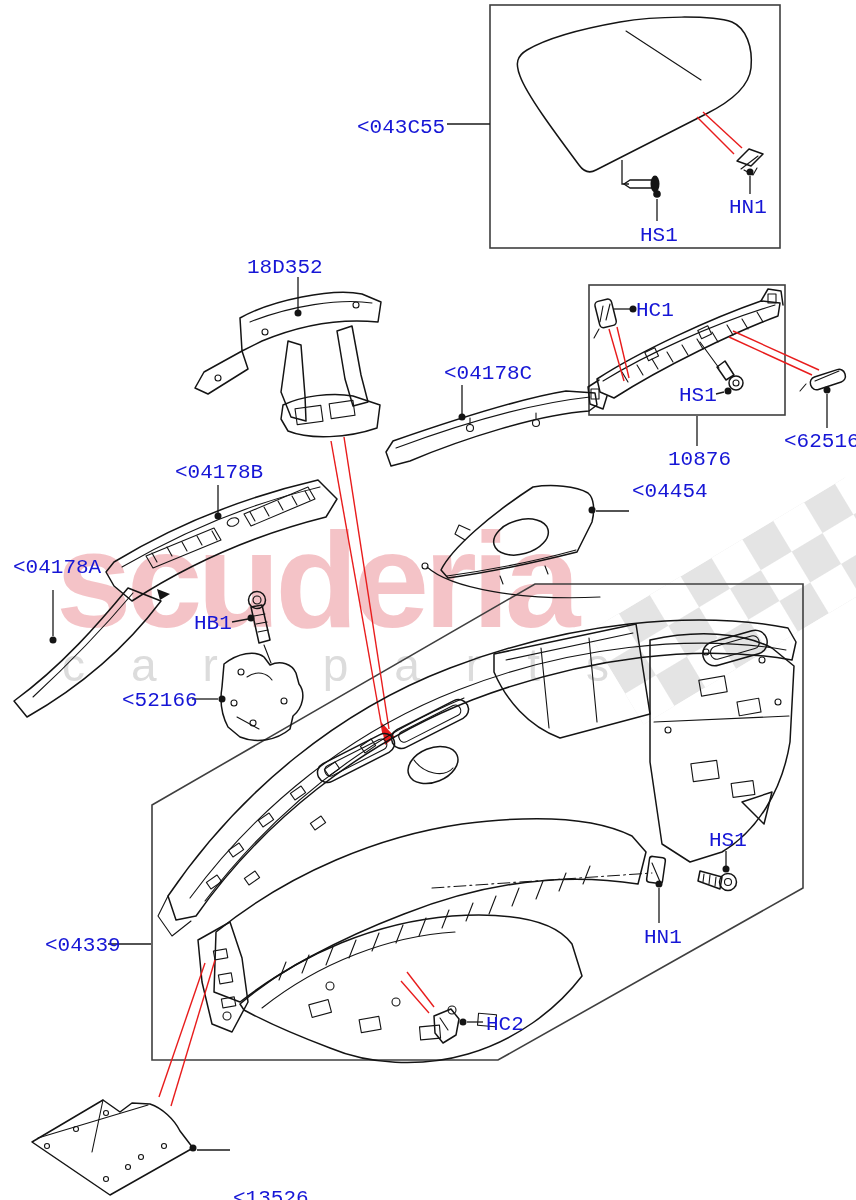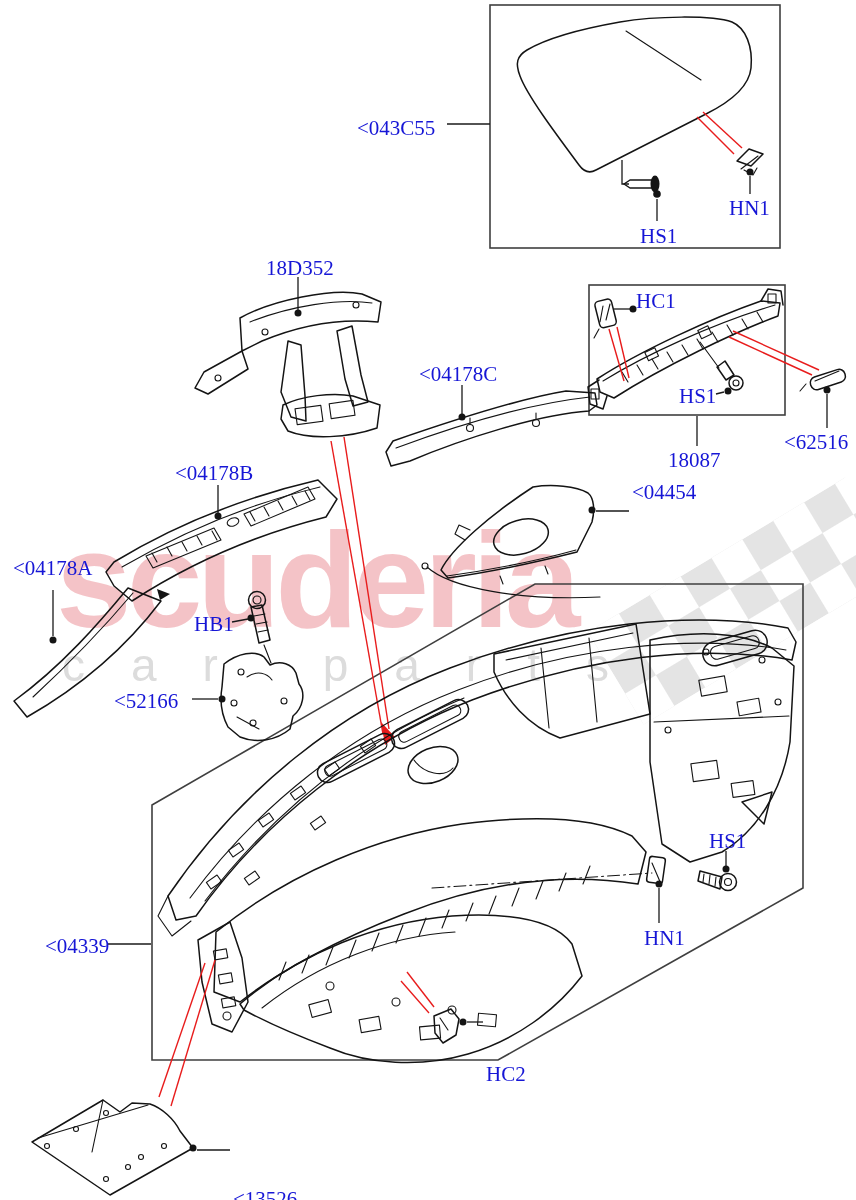--- a/index.html
+++ b/index.html
@@ -29,21 +29,21 @@
   .ink{stroke:var(--line_ink);fill:none;stroke-width:1.5;stroke-linejoin:round;stroke-linecap:round;}
   .thin{stroke-width:1.1;}
   .boxline{stroke:var(--box_gray);fill:none;stroke-width:1.6;}
   .leader{stroke:#1a1a1a;stroke-width:1.3;fill:none;}
   .red{stroke:var(--leader_red);stroke-width:1.4;fill:none;}
   .redfill{fill:var(--leader_red);stroke:none;}
   .dot{fill:#141414;stroke:none;}
   .fillink{fill:#141414;stroke:none;}
   
   .plabel{position:absolute;font-size:21px;color:var(--label_blue);white-space:nowrap;
-          z-index:3;cursor:pointer;font-family:Liberation Serif, serif;}
+          z-index:3;cursor:pointer;font-family:Liberation Mono, monospace;}
 </style>
 </head>
 <body>
 
 <div class="stage">
 
   <div class="wm-brand">scuderia</div>
   <div class="wm-sub">car parts</div>
   <div class="flag"></div>
 
@@ -329,30 +329,30 @@
       <circle class="ink thin" cx="128" cy="1167" r="2.5"></circle>
       <circle class="ink thin" cx="106" cy="1179" r="2.5"></circle>
       <circle class="dot" cx="193" cy="1148" r="3.5"></circle>
       <line class="leader" x1="197" y1="1150" x2="230" y2="1150"></line>
     </g>
   </svg>
 
   <div class="plabel" style="left:357px;top:116px">&lt;043C55</div>
   <div class="plabel" style="left:640px;top:224px">HS1</div>
   <div class="plabel" style="left:729px;top:196px">HN1</div>
-  <div class="plabel" style="left:266px;top:256px">18D352</div>
-  <div class="plabel" style="left:636px;top:289px">HC1</div>
-  <div class="plabel" style="left:419px;top:362px">&lt;04178C</div>
+  <div class="plabel" style="left:247px;top:256px">18D352</div>
+  <div class="plabel" style="left:636px;top:299px">HC1</div>
+  <div class="plabel" style="left:444px;top:362px">&lt;04178C</div>
   <div class="plabel" style="left:679px;top:384px">HS1</div>
-  <div class="plabel" style="left:668px;top:448px">18087</div>
+  <div class="plabel" style="left:668px;top:448px">10876</div>
   <div class="plabel" style="left:784px;top:430px">&lt;62516</div>
   <div class="plabel" style="left:175px;top:461px">&lt;04178B</div>
   <div class="plabel" style="left:632px;top:480px">&lt;04454</div>
   <div class="plabel" style="left:13px;top:556px">&lt;04178A</div>
   <div class="plabel" style="left:194px;top:612px">HB1</div>
-  <div class="plabel" style="left:114px;top:689px">&lt;52166</div>
+  <div class="plabel" style="left:122px;top:689px">&lt;52166</div>
   <div class="plabel" style="left:45px;top:934px">&lt;04339</div>
   <div class="plabel" style="left:709px;top:829px">HS1</div>
   <div class="plabel" style="left:644px;top:926px">HN1</div>
-  <div class="plabel" style="left:486px;top:1062px">HC2</div>
+  <div class="plabel" style="left:486px;top:1013px">HC2</div>
   <div class="plabel" style="left:233px;top:1187px">&lt;13526</div>
 
 </div>
 
 </body></html>

